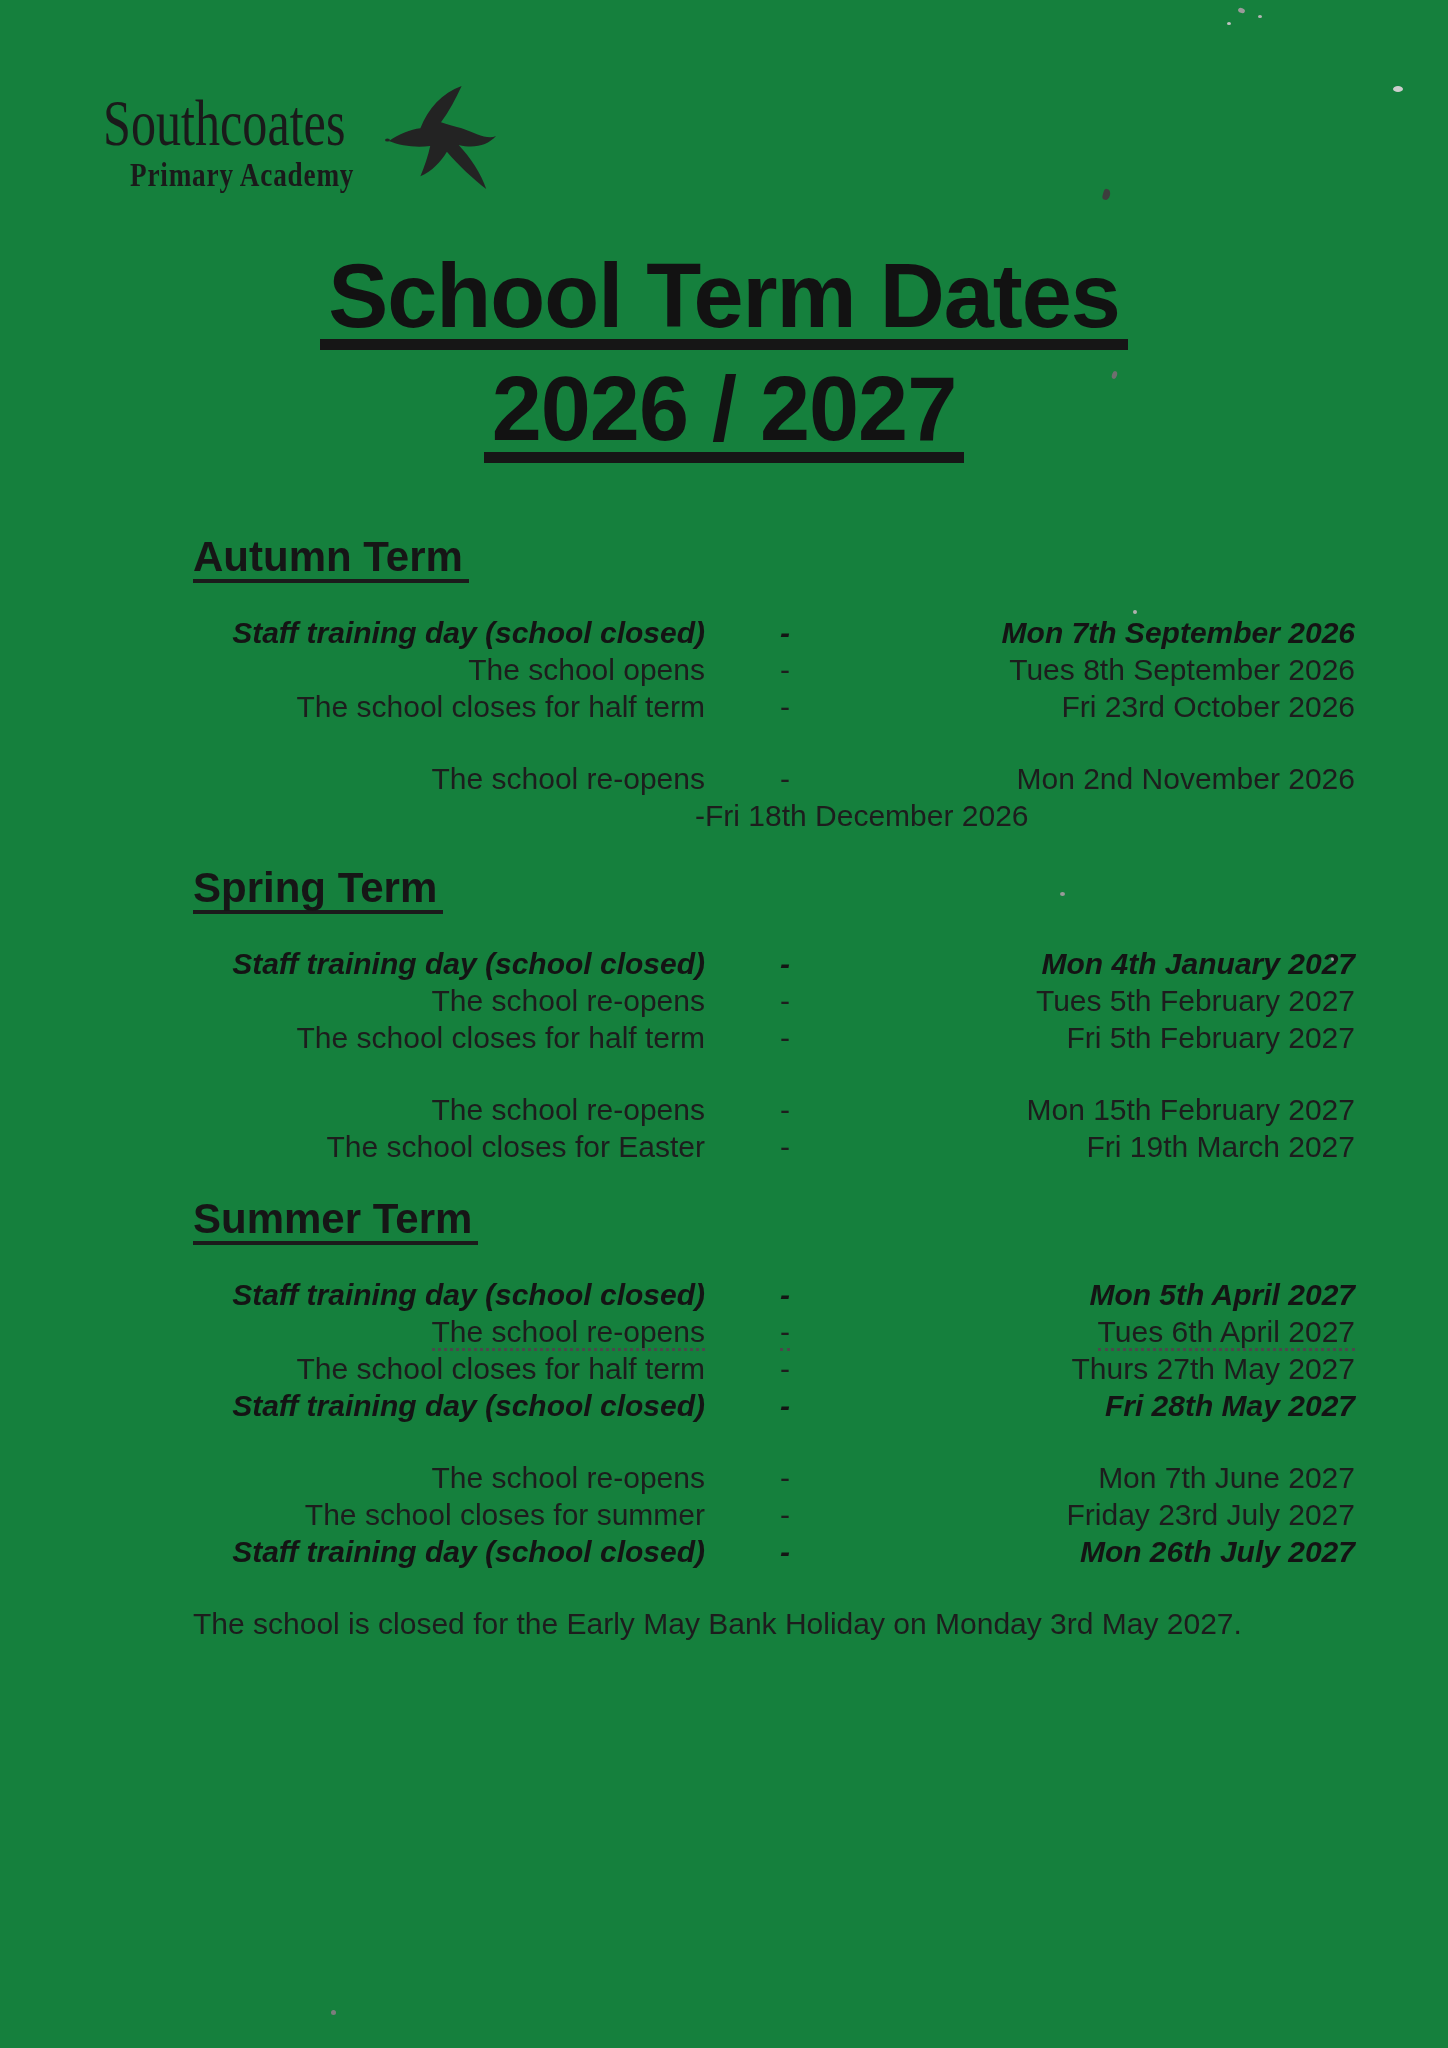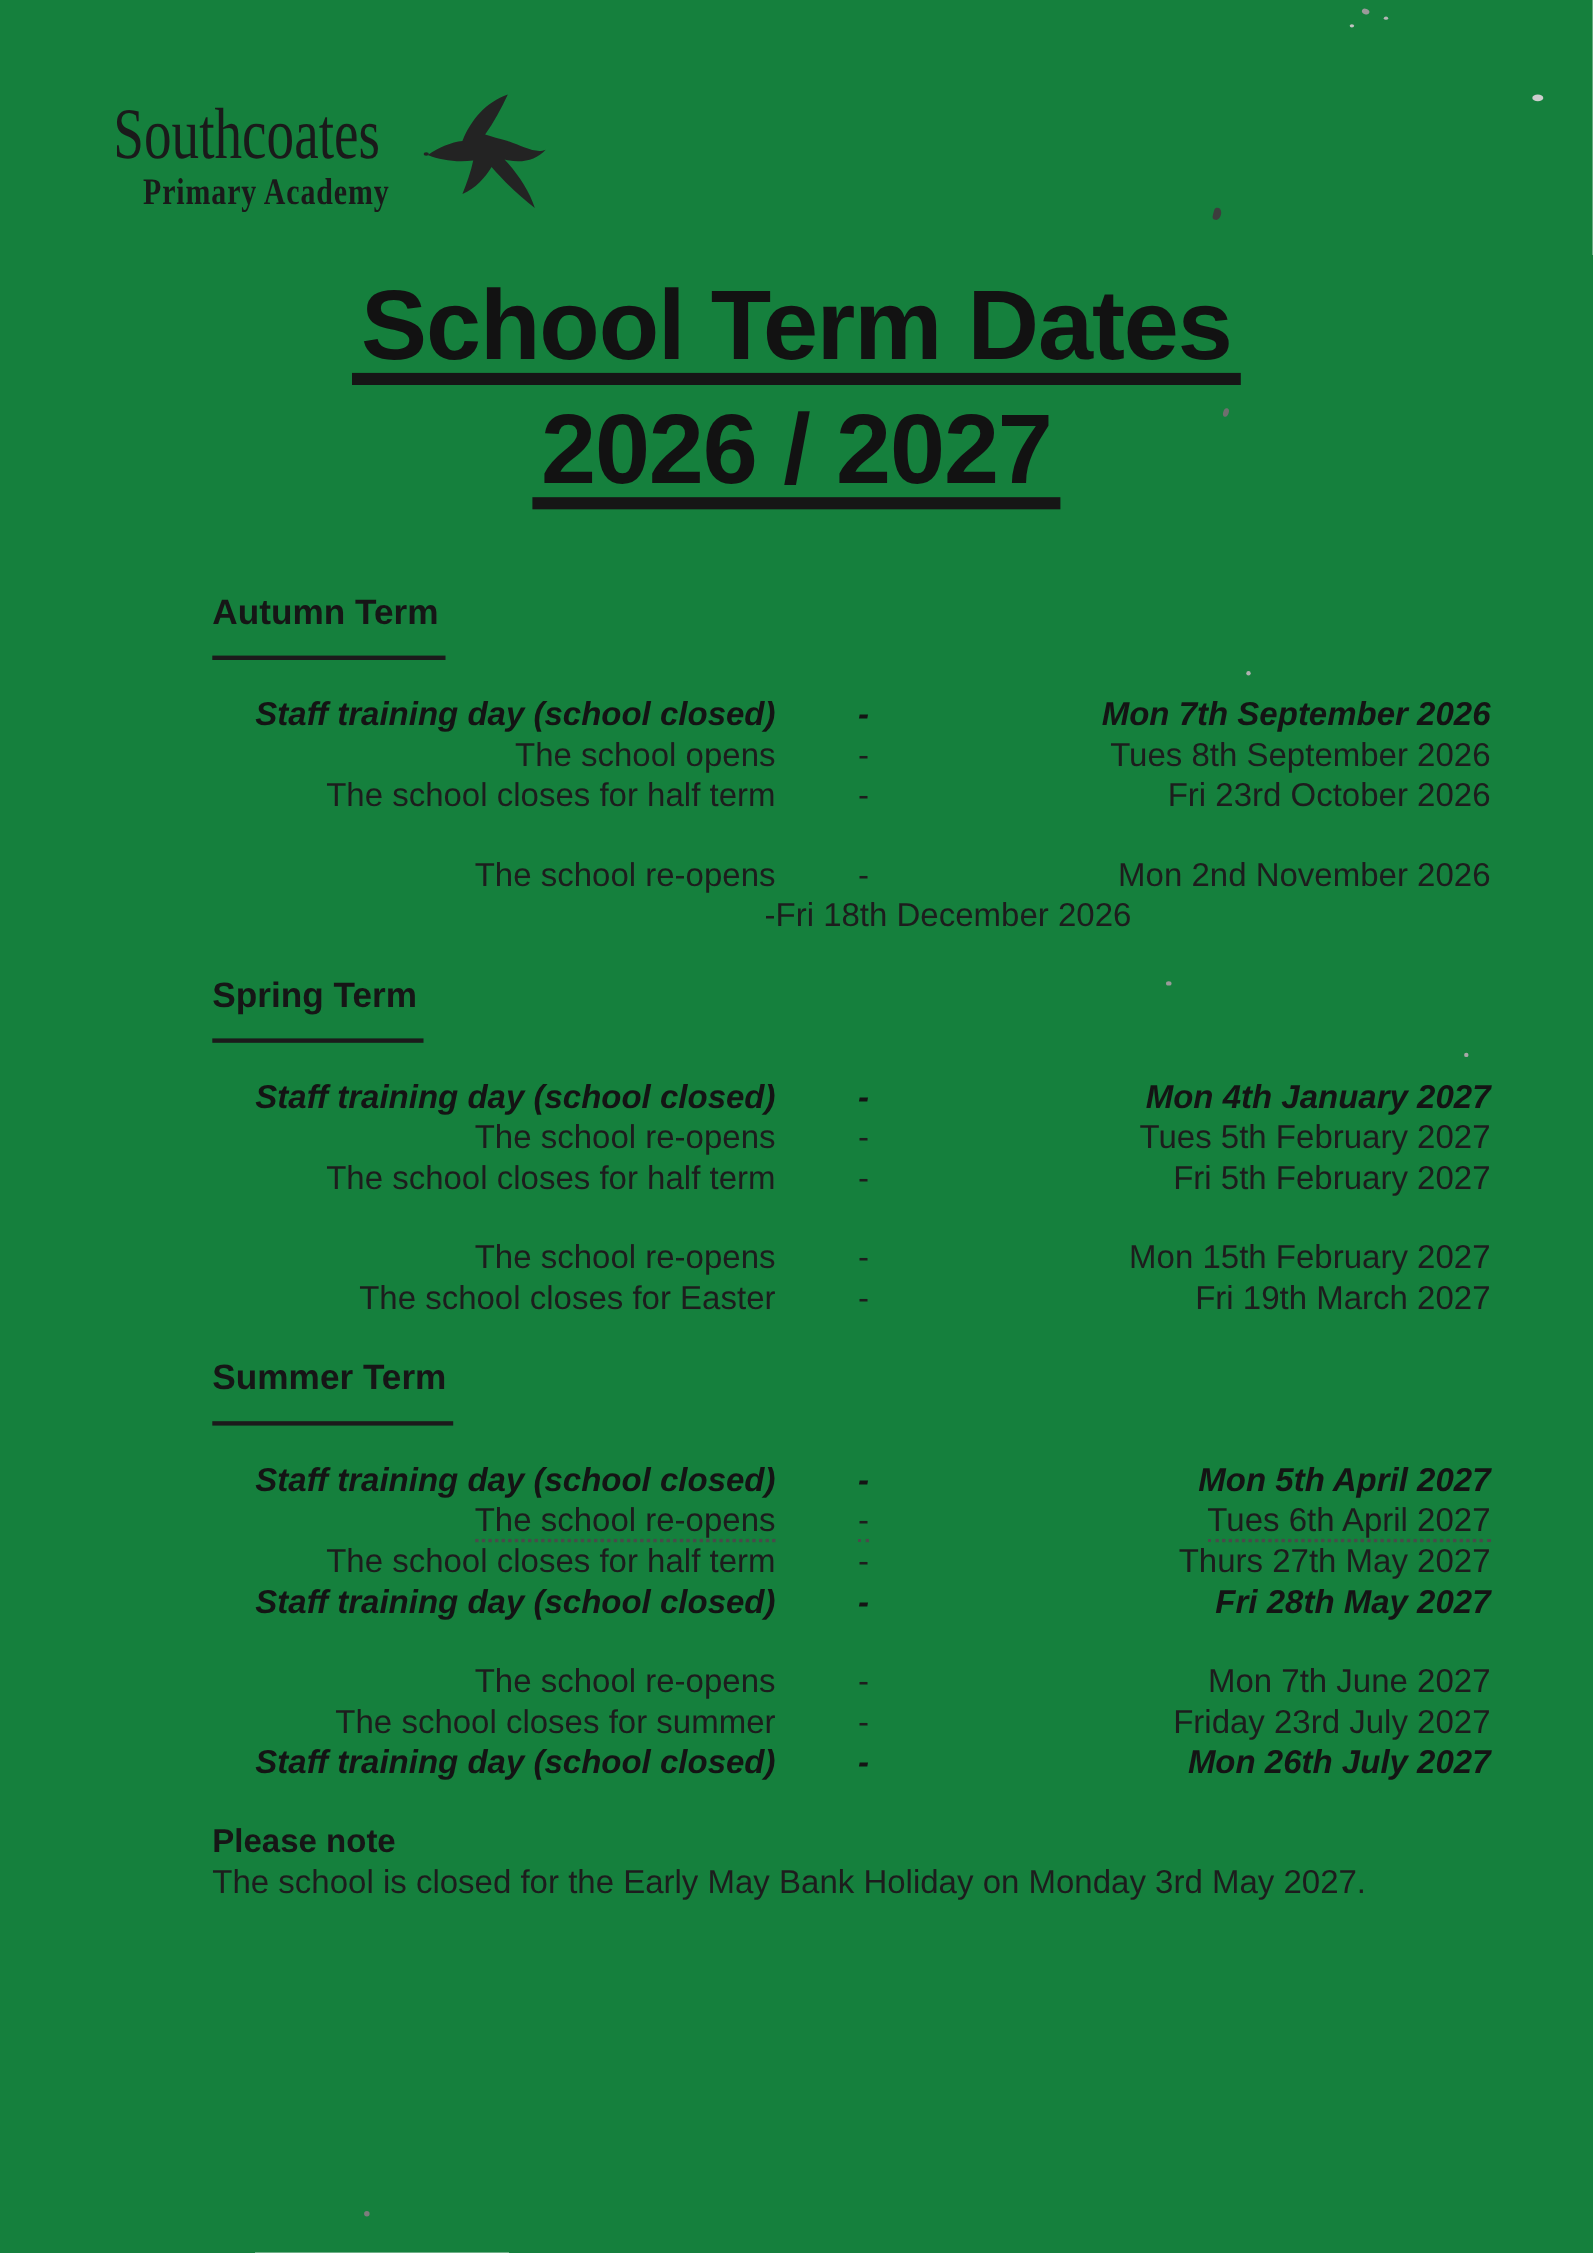--- a/index.html
+++ b/index.html
@@ -39,23 +39,23 @@
     border-bottom:11px solid #161616;
     padding:0 8px 2px 8px;
     white-space:nowrap;
   }
 
   
   .content{position:absolute;left:193px;top:538px;width:1162px;}
   .section-heading{
     display:table;
     margin:0 0 31px 0;
-    font-size:32px;line-height:37px;font-weight:bold;color:#161616;
+    font-size:42px;line-height:37px;font-weight:bold;color:#161616;
     border-bottom:4px solid #1b1b1b;
-    padding:0 6px 21px 0;
+    padding:0 6px 4px 0;
   }
   .term-section{margin:0 0 34px 0;}
   .block{margin:0 0 35px 0;}
   .row{
     display:grid;
     grid-template-columns:512px 85px auto;
     font-size:30px;line-height:37px;color:#1d1d1d;
   }
   .row .cell{white-space:nowrap;text-align:right;}
   .row.emphasis{font-weight:bold;font-style:italic;color:#141414;}
@@ -228,17 +228,16 @@
             <div class="row emphasis">
     <span class="cell label"><span class="txt">Staff training day (school closed)</span></span>
     <span class="cell dash"><span class="txt">-</span></span>
     <span class="cell date"><span class="txt">Mon 26th July 2027</span></span>
   </div>
           </div>
         </section>
       </div>
 
     <section class="note">
-      <div class="note-heading">Please note</div>
       <div class="note-text">The school is closed for the Early May Bank Holiday on Monday 3rd May 2027.</div>
     </section>
   </main>
 </div>
 
 </body></html>

